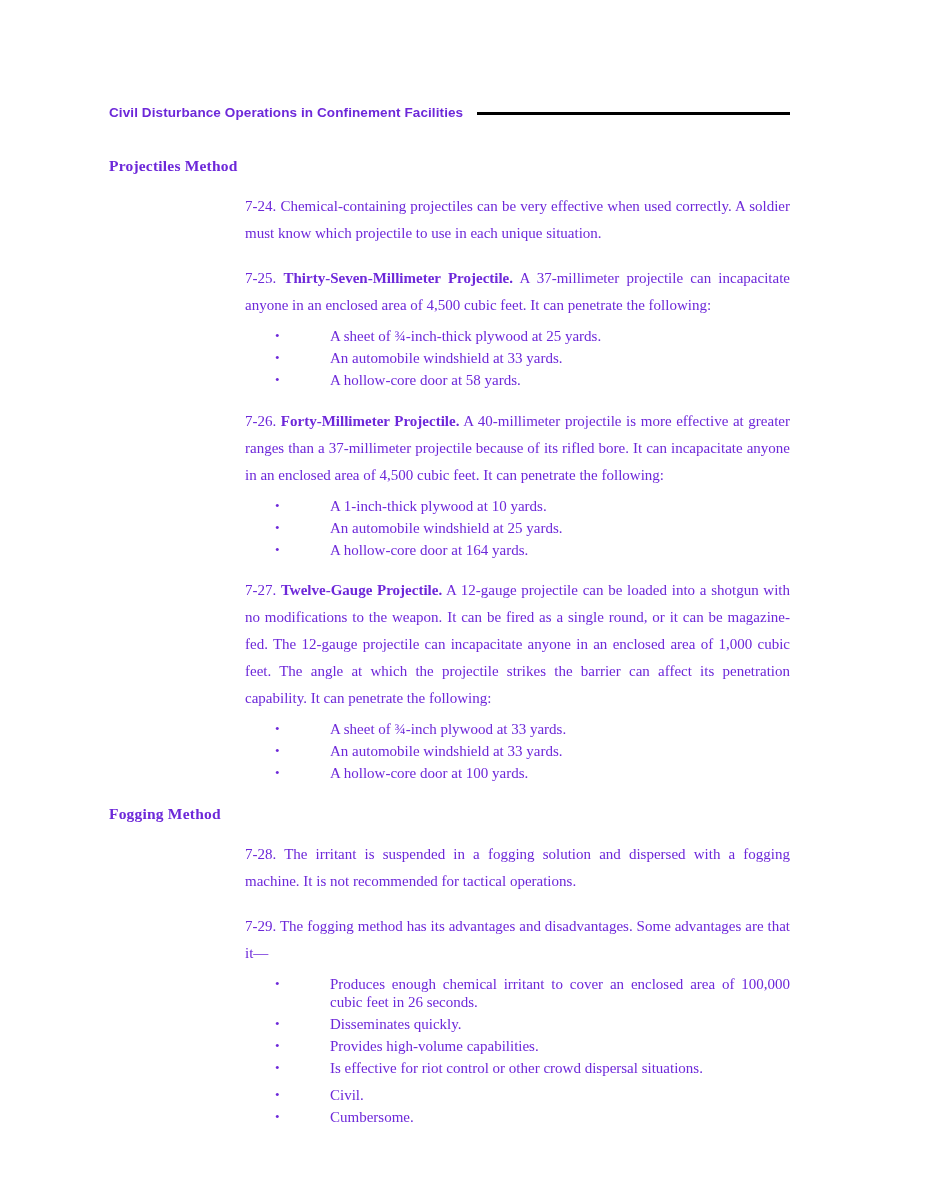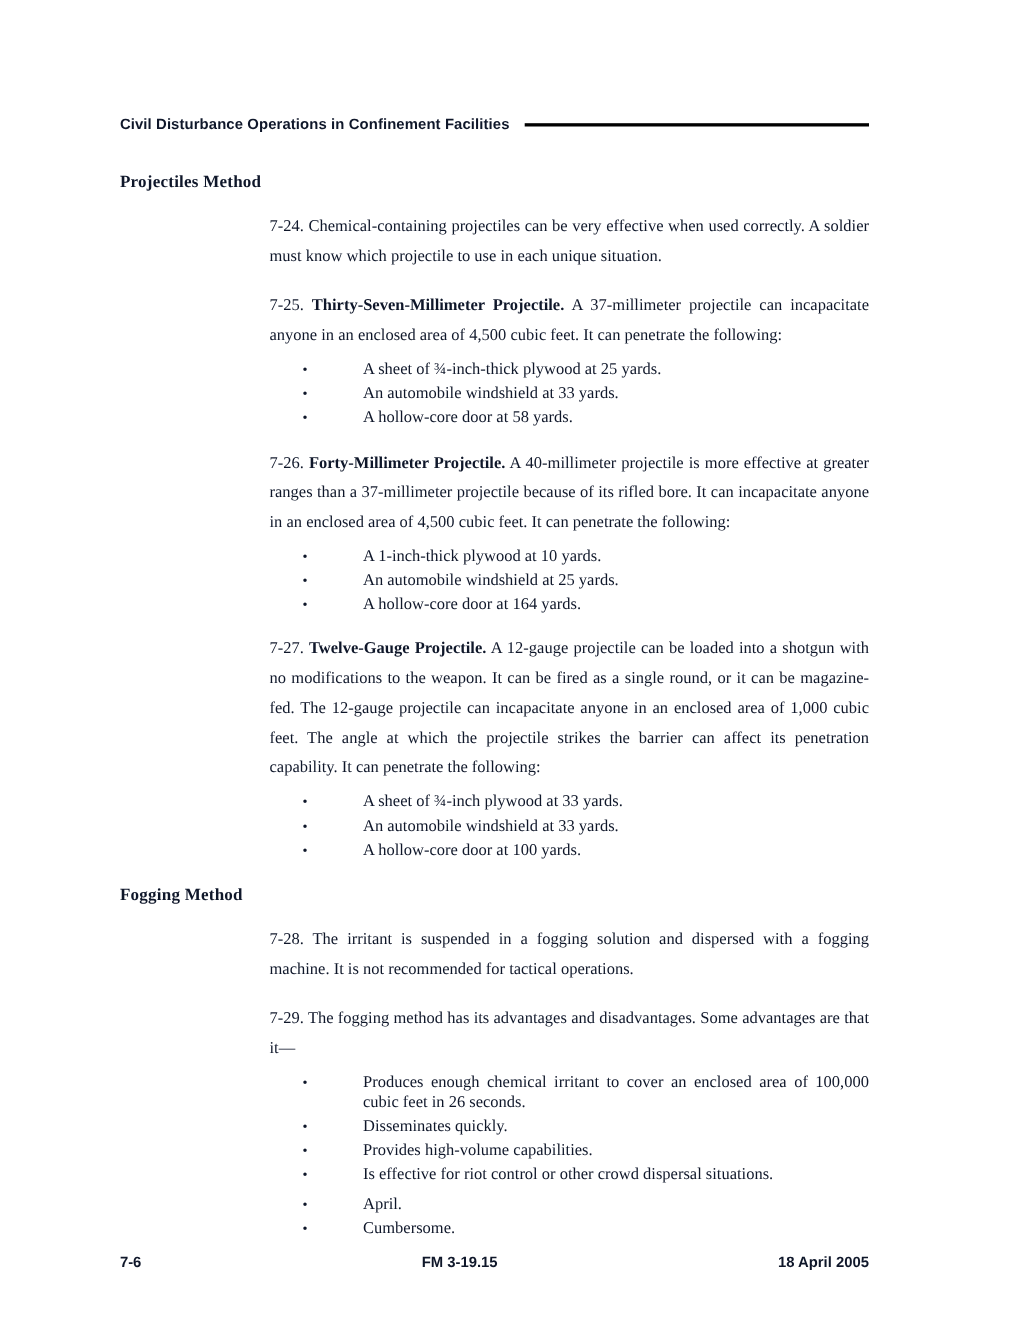--- a/index.html
+++ b/index.html
@@ -3,21 +3,21 @@
 <meta charset="utf-8">
 <style>
   * { margin: 0; padding: 0; box-sizing: border-box; }
   html, body { background: #ffffff; }
   .page {
     width: 926px;
     height: 1198px;
     background: #ffffff;
     position: relative;
     font-family: "Liberation Serif", serif;
-    color: #0f172a;
+    color: #6d28d9;
     overflow: hidden;
   }
   .header {
     position: absolute;
     top: 105px;
     left: 109px;
     right: 136px;
     display: flex;
     align-items: center;
     font-family: "Liberation Sans", sans-serif;
@@ -178,29 +178,24 @@
       <li>
           <span class="bullet-marker">•</span>
           <span class="bullet-text">Is effective for riot control or other crowd dispersal situations.</span>
         </li>
     </ul>
 
 
     <ul class="bullets">
       <li>
           <span class="bullet-marker">•</span>
-          <span class="bullet-text">April.</span>
+          <span class="bullet-text">Civil.</span>
         </li>
       <li>
           <span class="bullet-marker">•</span>
           <span class="bullet-text">Cumbersome.</span>
         </li>
     </ul>
 
   </div>
 
-  <div class="footer">
-    <span>7-6</span>
-    <span>FM 3-19.15</span>
-    <span>18 April 2005</span>
-  </div>
 
 </div>
 
 </body></html>

